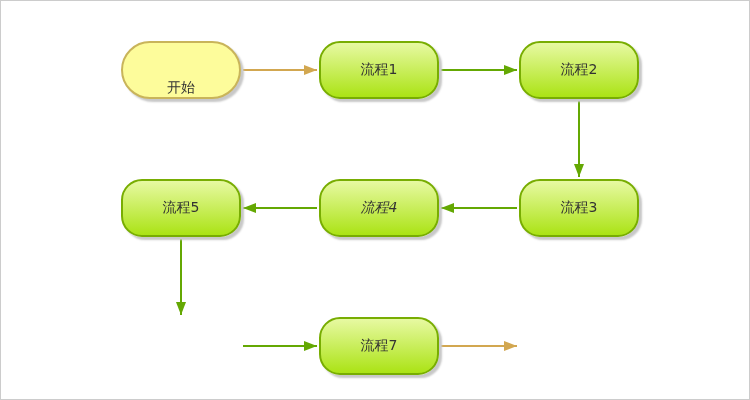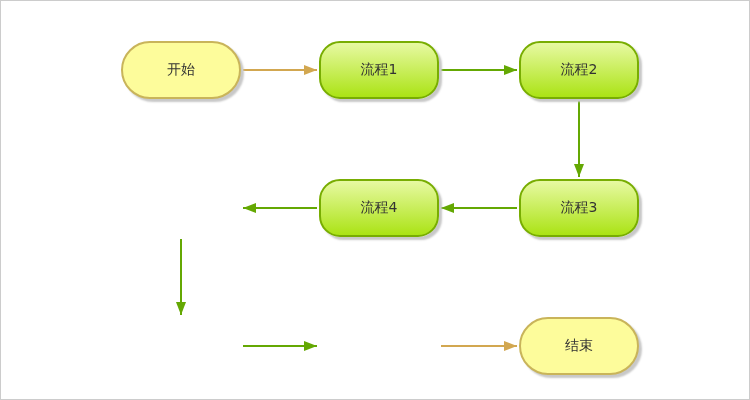--- a/index.html
+++ b/index.html
@@ -33,25 +33,25 @@
     border:2px solid var(--process-border,#78ad02);
   }
 
   .terminal {
     background:var(--terminal-fill,#fdfc9b);
     border:2px solid var(--terminal-border,#c9b45a);
     border-radius:29px;
   }
 
   
-  .pos-start { left:120px; top:40px; }
+  .pos-start { left:120px; top:40px;align-items:flex-end; }
   .pos-p1    { left:318px; top:40px; }
   .pos-p2    { left:518px; top:40px; }
   .pos-p3    { left:518px; top:178px;text-align:center; }
-  .pos-p4    { left:318px; top:178px; }
+  .pos-p4    { left:318px; top:178px;font-style:italic; }
   .pos-p5    { left:120px; top:178px; }
   .pos-p6    { left:120px; top:316px; }
   .pos-p7    { left:318px; top:316px; }
   .pos-end   { left:518px; top:316px; }
 
   .edge-green { stroke:var(--arrow-green,#64a803); stroke-width:2; }
   .edge-tan   { stroke:var(--arrow-tan,#d2a750);  stroke-width:2; }
   .head-green { fill:var(--arrow-green,#64a803); }
   .head-tan   { fill:var(--arrow-tan,#d2a750); }
 </style>
@@ -109,20 +109,23 @@
   </div>
 
   <div class="node process pos-p3">
     <span>流程3</span>
   </div>
 
   <div class="node process pos-p4">
     <span>流程4</span>
   </div>
 
+  <div class="node process pos-p5">
+    <span>流程5</span>
+  </div>
 
 
+  <div class="node process pos-p7">
+    <span>流程7</span>
+  </div>
 
-  <div class="node terminal pos-end">
-    <span>结束</span>
-  </div>
 
 </div>
 
 </body></html>

